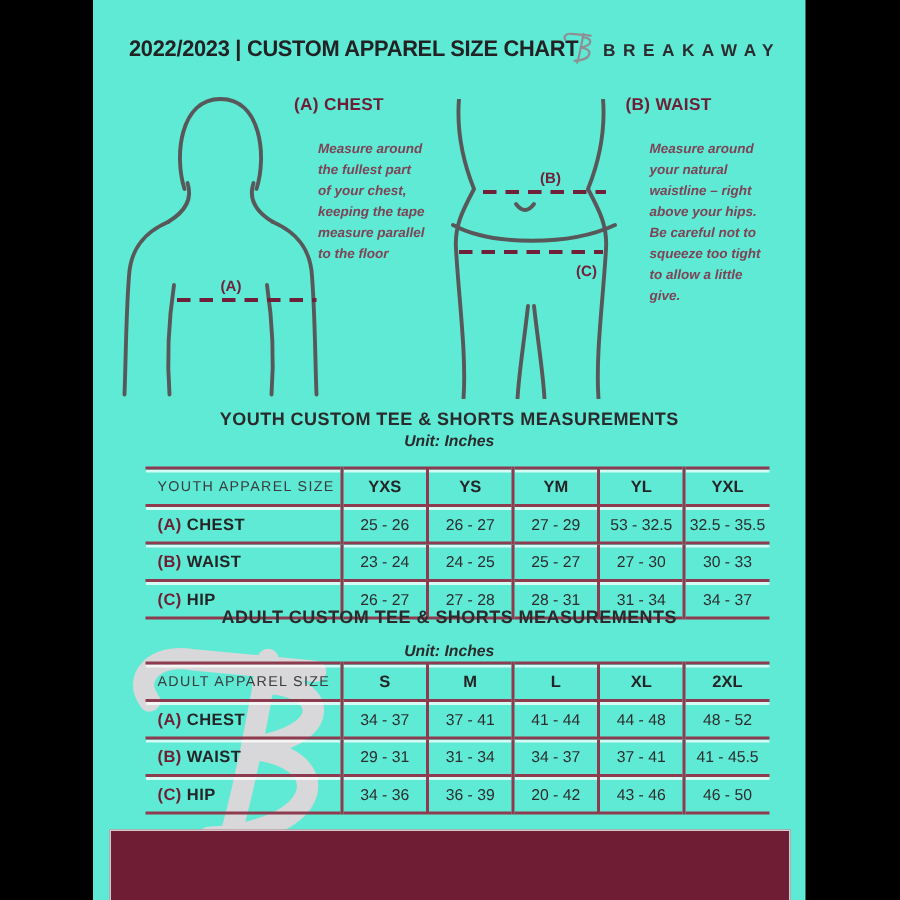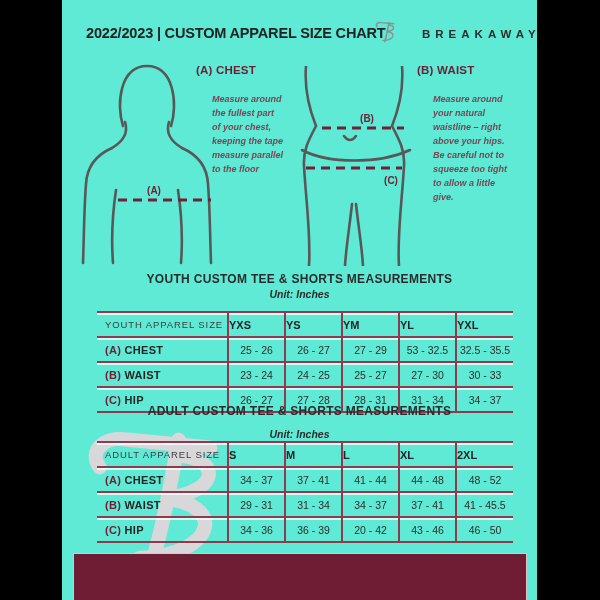--- a/index.html
+++ b/index.html
@@ -20,21 +20,21 @@
     --muted-maroon:#7d4356;
   }
 
   
   .hdr-title{
     position:absolute;left:24px;top:24px;
     font-size:15px;font-weight:700;letter-spacing:-0.2px;color:#222224;
     white-space:nowrap;transform:scaleX(.97);transform-origin:left;
   }
   .brand{
-    position:absolute;left:312px;top:17px;display:flex;align-items:center;gap:20px;
+    position:absolute;left:312px;top:17px;display:flex;align-items:center;
   }
   .brand svg{width:24px;height:28px;}
   .brand-name{
     margin-left:4px;font-size:11.5px;font-weight:700;letter-spacing:5px;
     color:#2c2c2e;white-space:nowrap;padding-top:6px;
   }
 
   
   .fig-upper{position:absolute;left:18px;top:58px;width:136px;height:207px;}
   .fig-lower{position:absolute;left:236px;top:66px;width:120px;height:200px;}
@@ -74,21 +74,21 @@
   .size-table tr{border-top:2px solid var(--line);}
   .size-table tr > *:not(:first-child){border-left:2px solid var(--line);}
   .size-table th,.size-table td{
     height:23px;padding:0;box-shadow:inset 0 2px 0 rgba(255,255,255,.75);
     color:var(--ink);font-weight:400;
   }
   .size-table .label-h{
     text-align:left;padding-left:8px;font-size:9.5px;letter-spacing:.9px;
     color:#3c3c3e;font-weight:400;
   }
-  .size-table .col-h{font-size:11px;font-weight:700;color:#242426;text-align:left;}
+  .size-table .col-h{font-size:11px;font-weight:700;color:#242426;text-align:center;}
   .size-table .row-label{
     text-align:left;padding-left:8px;font-size:11px;font-weight:600;color:#242426;
     letter-spacing:.3px;
   }
   .size-table .row-label .pfx{color:var(--maroon);font-weight:700;}
   .size-table td{text-align:center;font-size:10.5px;}
 
   
   .watermark{position:absolute;left:18px;top:404px;width:158px;height:182px;z-index:1;}
   .footer-bar{

